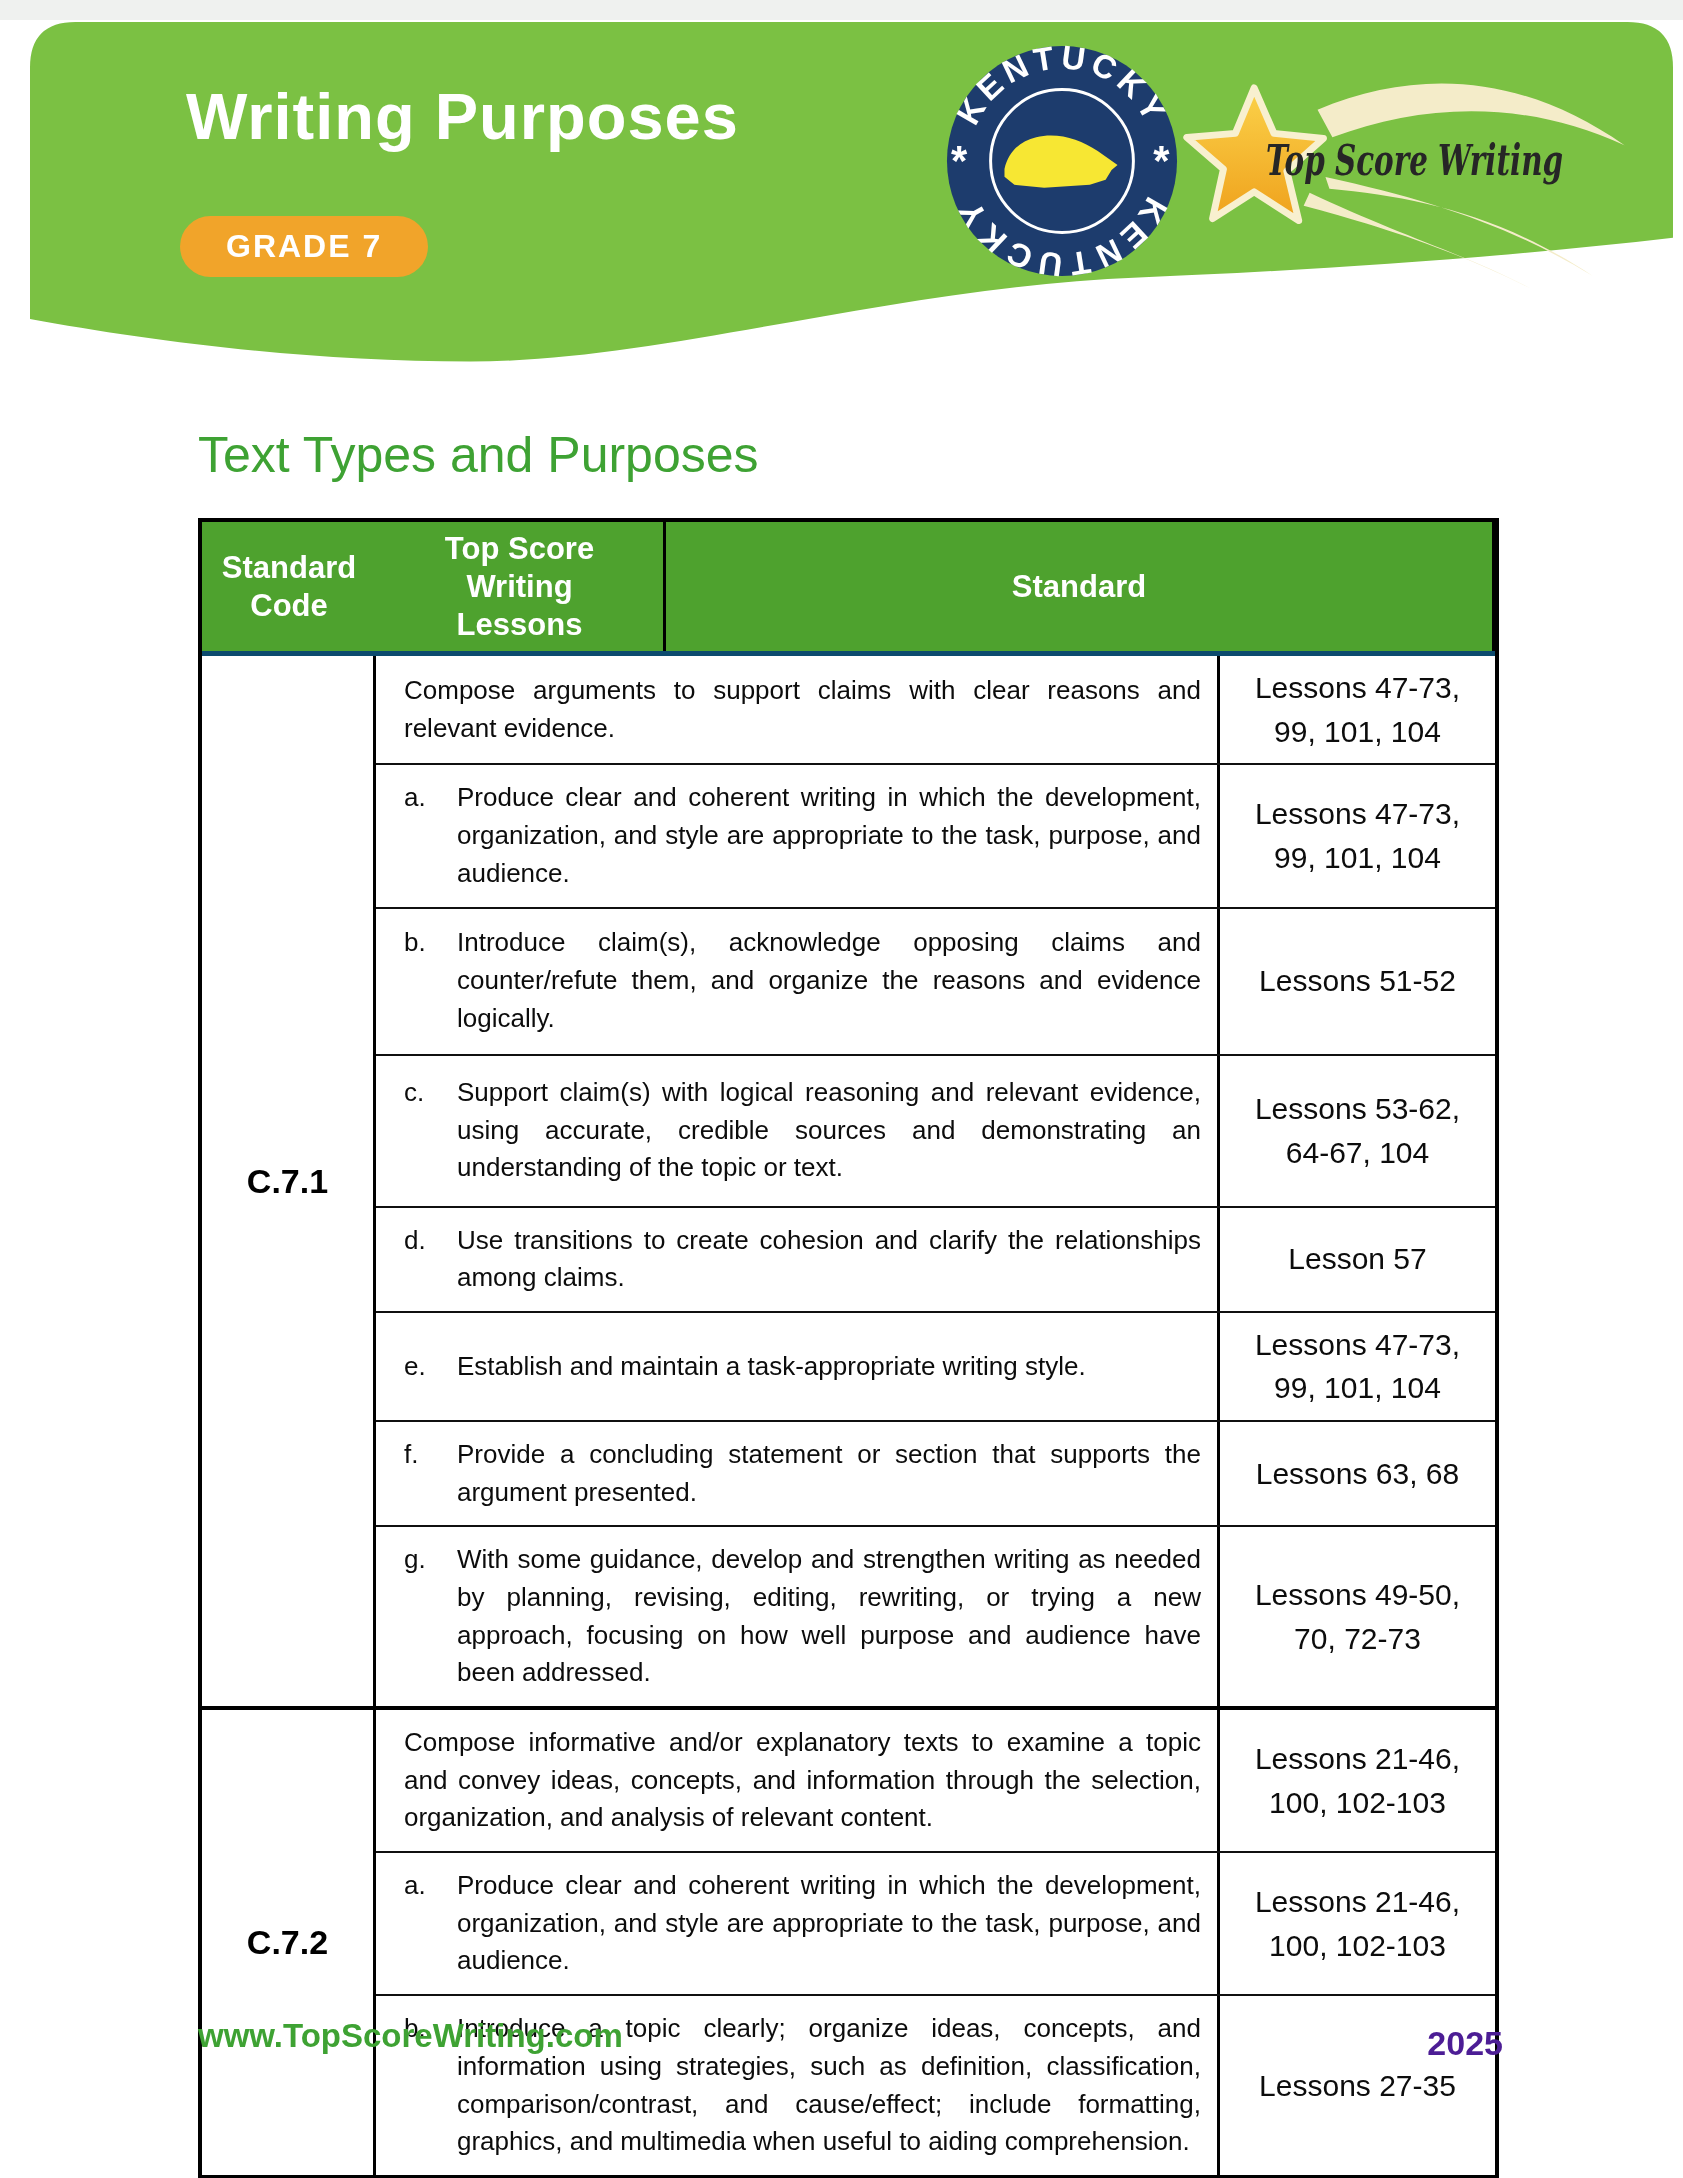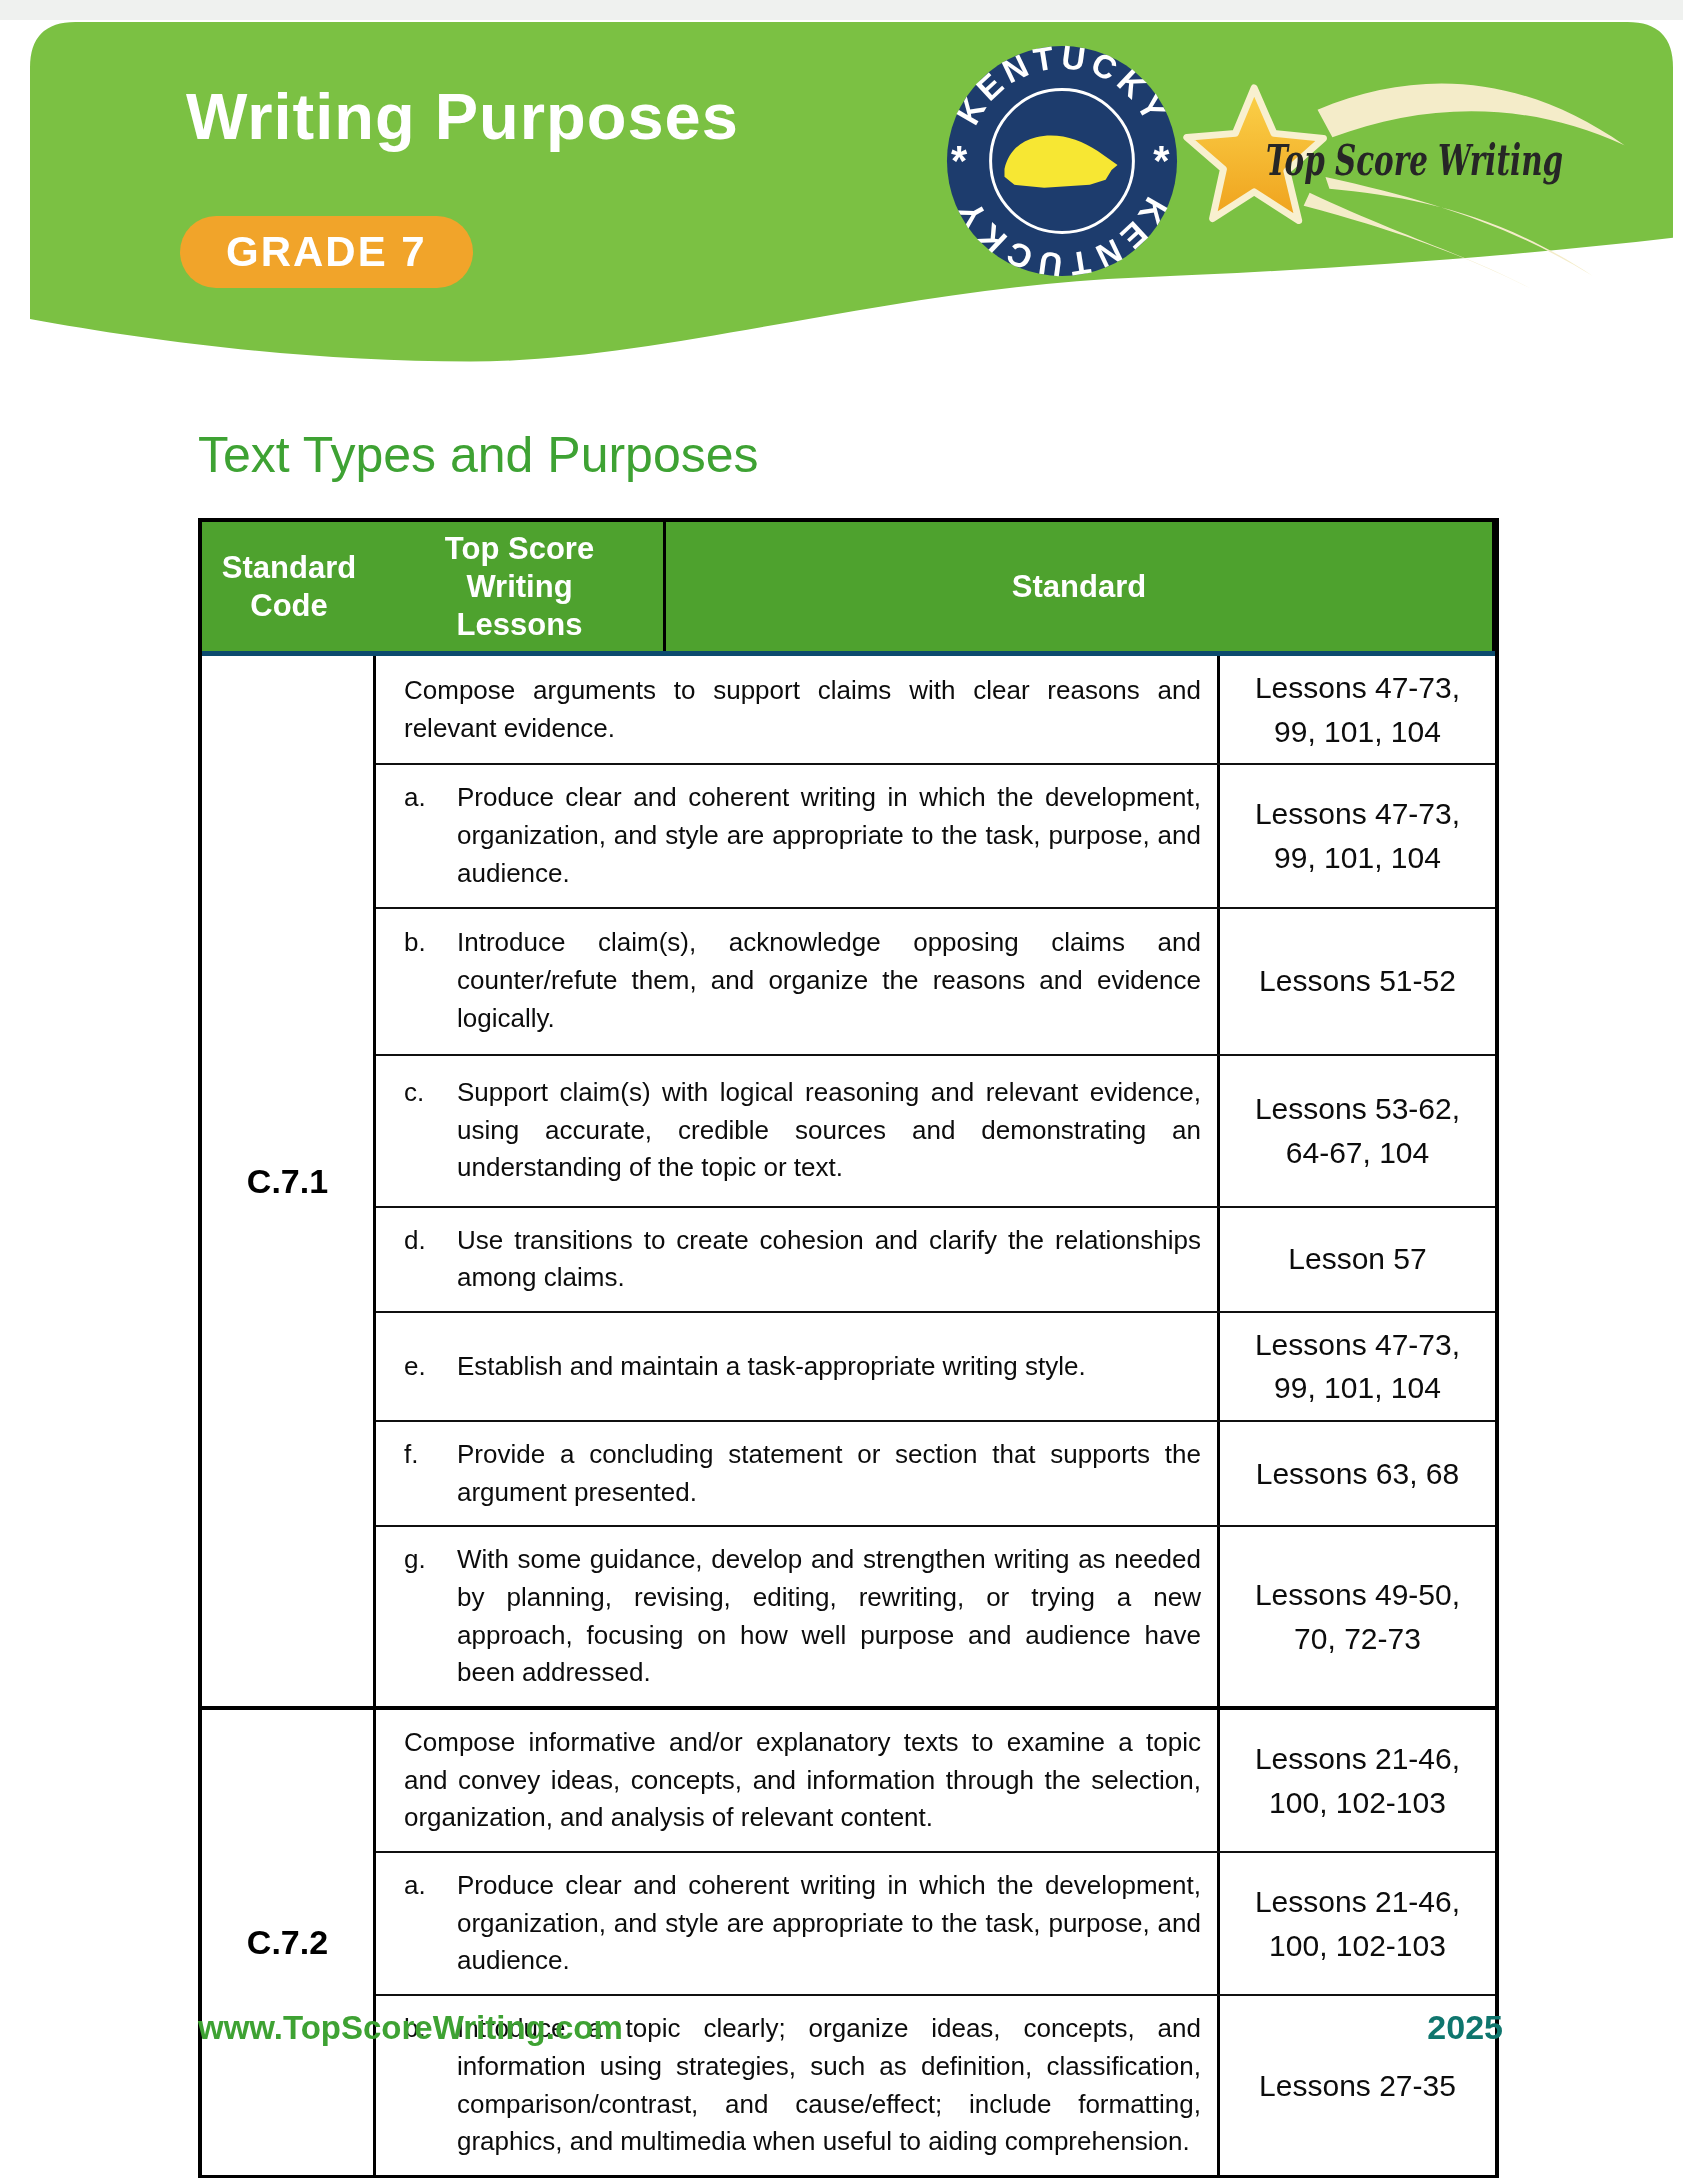--- a/index.html
+++ b/index.html
@@ -6,21 +6,21 @@
   body { background:#ffffff; font-family:"Liberation Sans", sans-serif; }
   .page { position:relative; width:1683px; height:2178px; background:#ffffff; overflow:hidden; }
   .top-strip { position:absolute; left:0; top:0; width:1683px; height:20px; background:#eff1ef; }
 
   
   .banner-wrap { position:absolute; left:30px; top:22px; width:1643px; height:396px; }
   .banner-shape { position:absolute; left:0; top:0; }
   .banner-title { position:absolute; left:156px; top:57px; font-size:65px; font-weight:800;
                   color:#ffffff; letter-spacing:1px; }
   .grade-badge { position:absolute; left:150px; top:194px; background:#f1a42a; color:#ffffff;
-                 border-radius:42px; padding:12px 46px; font-size:42px; font-weight:800;
+                 border-radius:42px; padding:12px 46px; font-size:32px; font-weight:800;
                  letter-spacing:2px; }
   .ky-badge { position:absolute; left:913px; top:20px; width:238px; height:238px; }
   .tsw-logo { position:absolute; left:1139px; top:28px; width:505px; height:248px; }
 
   
   .doc-title { position:absolute; left:198px; top:426px; font-size:50px; font-weight:400;
                color:#3ea233; letter-spacing:0px; }
 
   
   .std-table { position:absolute; left:198px; top:518px; width:1301px; border:4px solid #000; background:#fff; }
@@ -48,21 +48,21 @@
   .lesson-cell { flex:1; display:flex; align-items:center; justify-content:center; text-align:center;
                  padding:10px 14px; font-size:30px; line-height:1.45; color:#0c0c0c; }
   .h80{min-height:79px}.h136{min-height:135px}.h148{min-height:147px}.h154{min-height:152px}
   .h86{min-height:85px}.h88{min-height:87px}.h92{min-height:91px}.h172{min-height:170px}
   .h120{min-height:119px}.h130{min-height:129px}.h178{min-height:176px}
 
   
   .footer { position:absolute; left:198px; top:2008px; width:1305px; display:flex;
             justify-content:space-between; align-items:center; }
   .footer .site { color:#3ea233; font-weight:800; font-size:33px; }
-  .footer .year { color:#0f766e; font-weight:800; font-size:34px; }
+  .footer .year { color:#4c1d95; font-weight:800; font-size:34px;margin-top:16px; }
 
   .script-text { font-family:"DejaVu Serif", serif; font-style:italic; font-weight:bold; }
 </style>
 </head>
 <body>
 
 <div class="page">
   <div class="top-strip"></div>
 
   <div class="banner-wrap">

